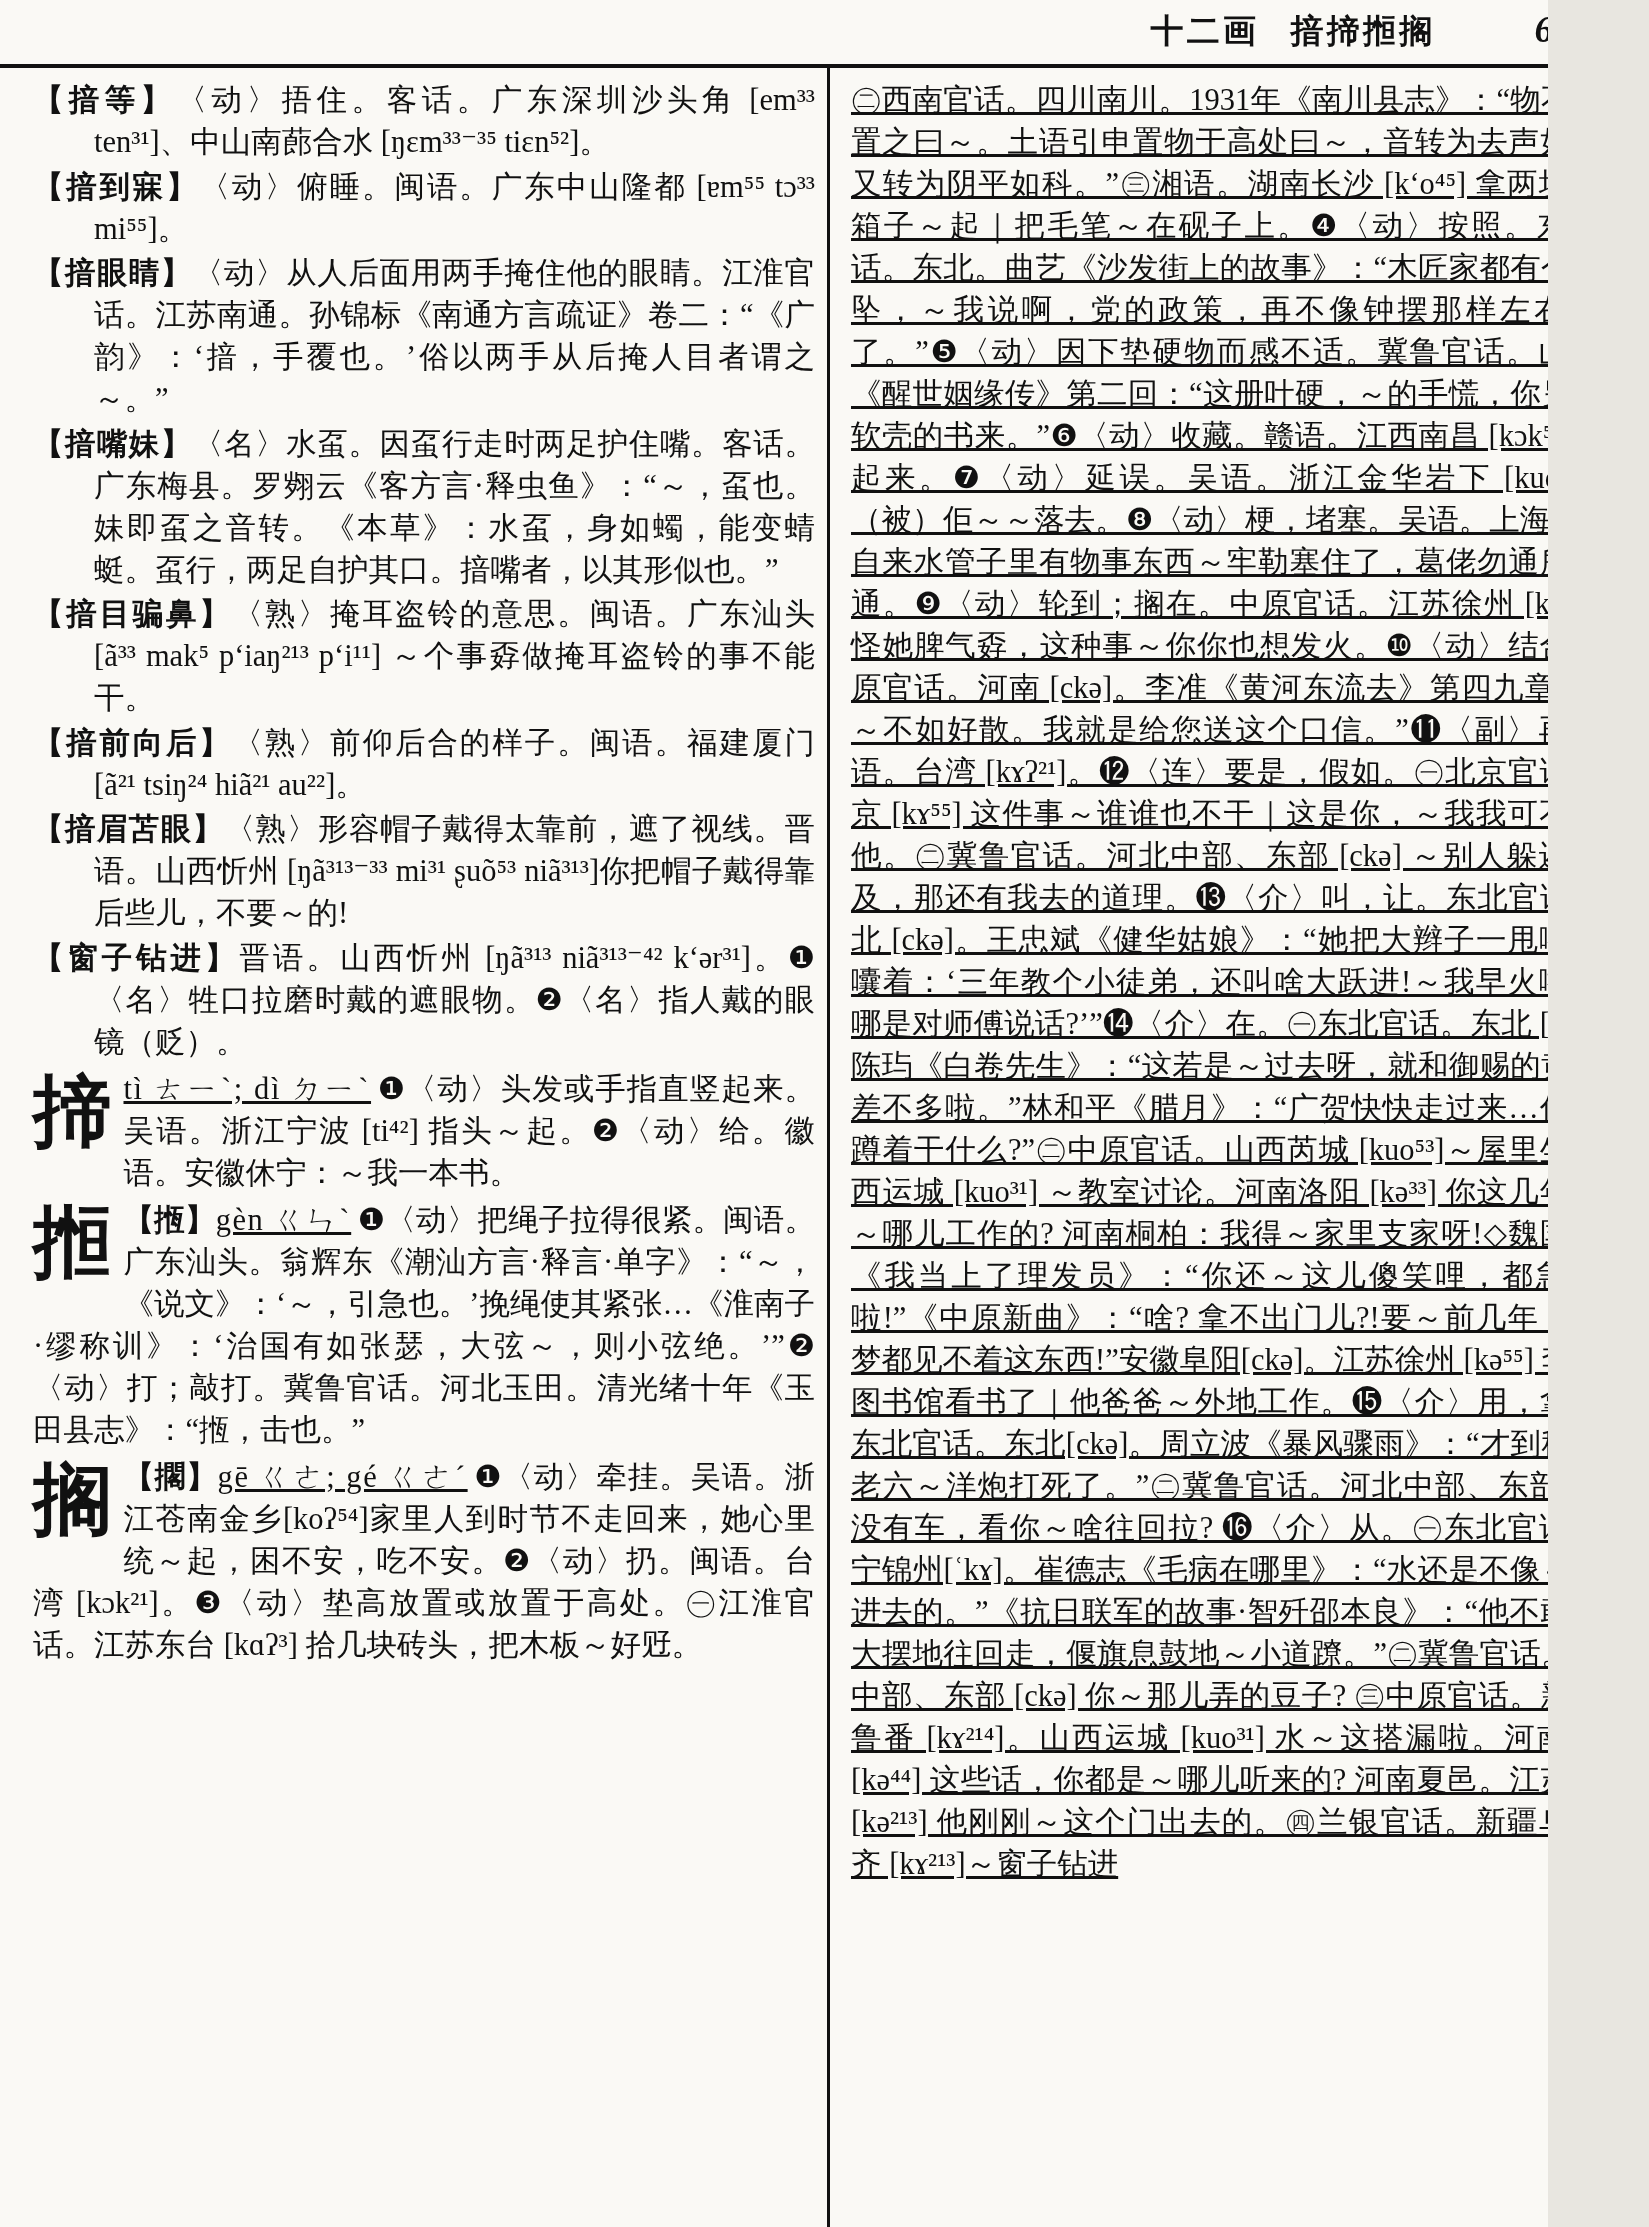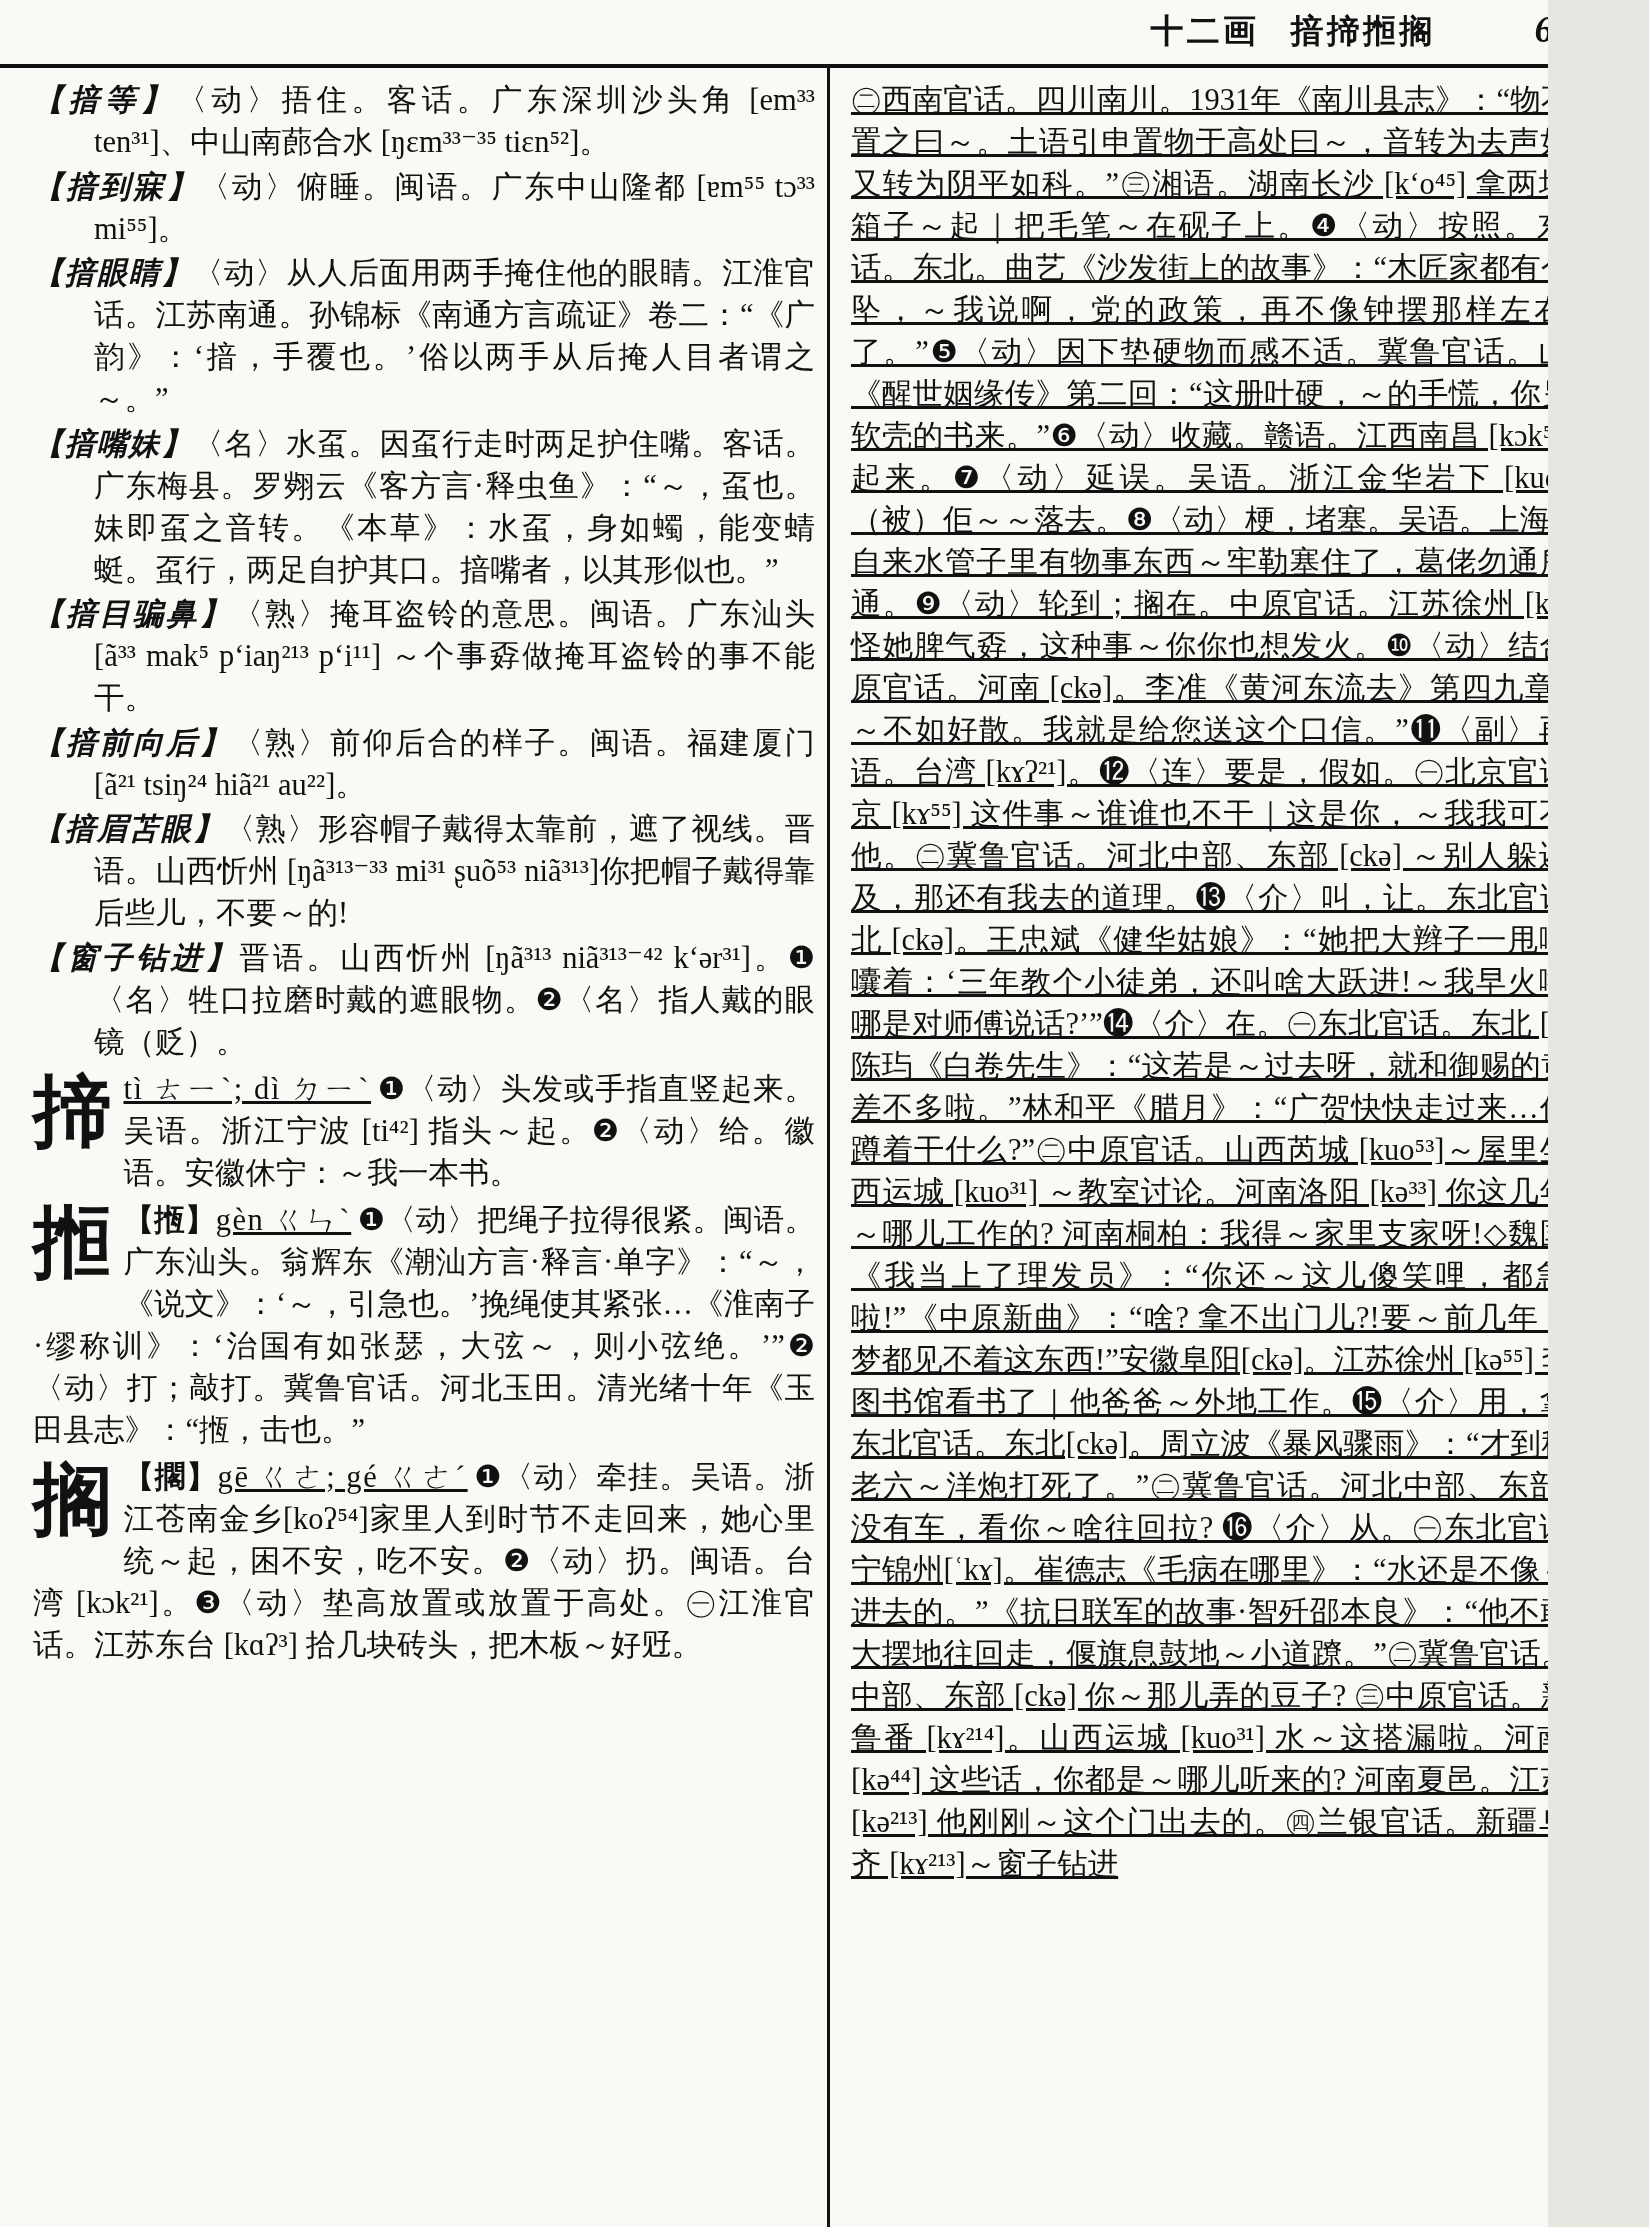--- a/index.html
+++ b/index.html
@@ -39,21 +39,21 @@
     font-size:30.5px;line-height:42px;
     text-align:justify;
     text-justify:inter-ideograph;
   }
   #left-col{left:33px;}
   #right-col{left:851px;}
   .entry{
     margin:0 0 2.5px 0;
     padding-left:61px;text-indent:-61px; 
   }
-  .entry .head{font-weight:bold;letter-spacing:0.8px;font-style:italic;}
+  .entry .head{font-weight:bold;letter-spacing:0.8px;}
   .char-entry{margin:5px 0 2.5px 0;}
   .char-entry .bigchar{
     float:left;
     font-size:79px;line-height:82px;
     font-weight:bold;
     margin:3.3px 11.5px 0 0;
   }
   .char-entry .head{font-weight:bold;}
   .char-entry .pron{letter-spacing:1.6px;margin-right:6.6px;text-decoration:underline;}
   .cont{margin:0;text-decoration:underline;}

